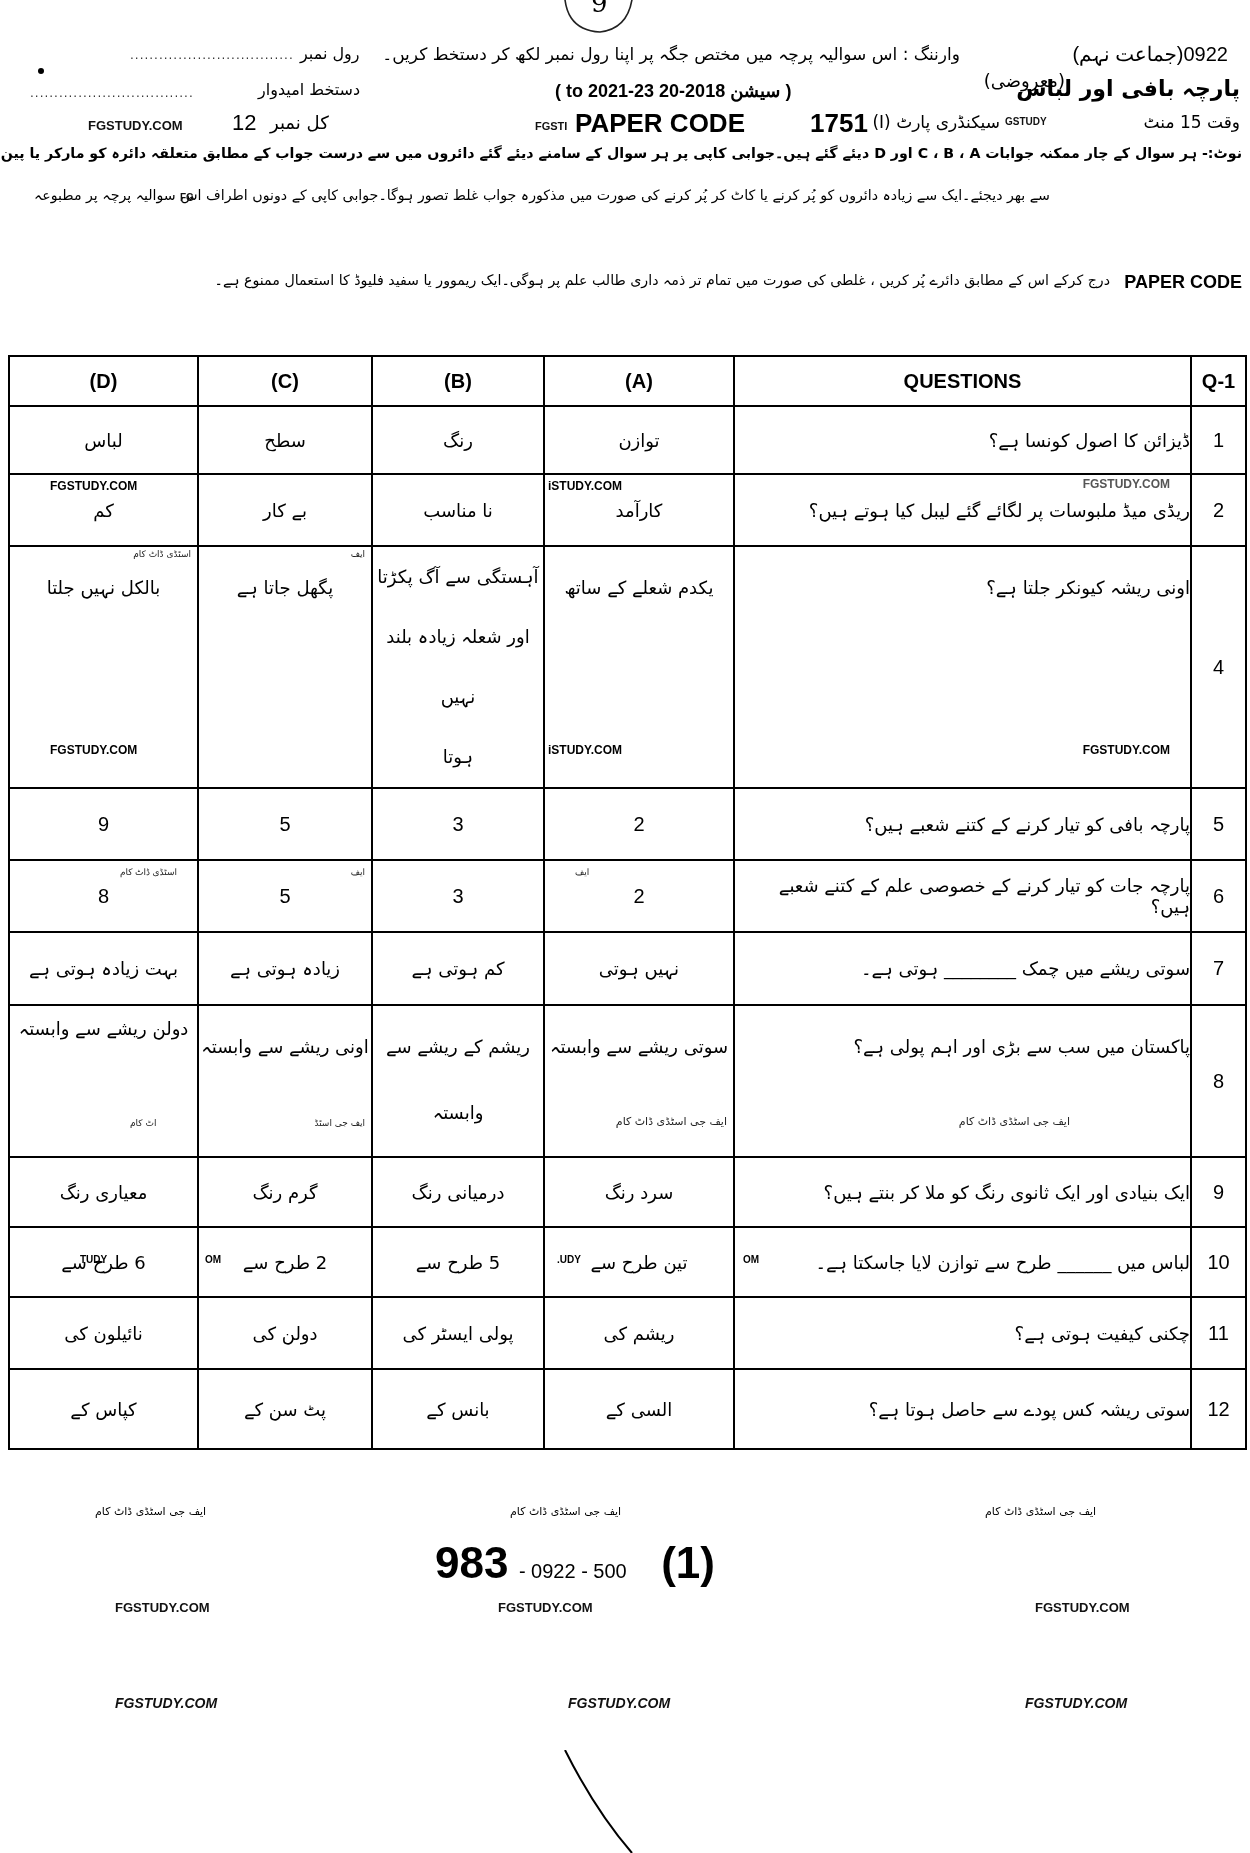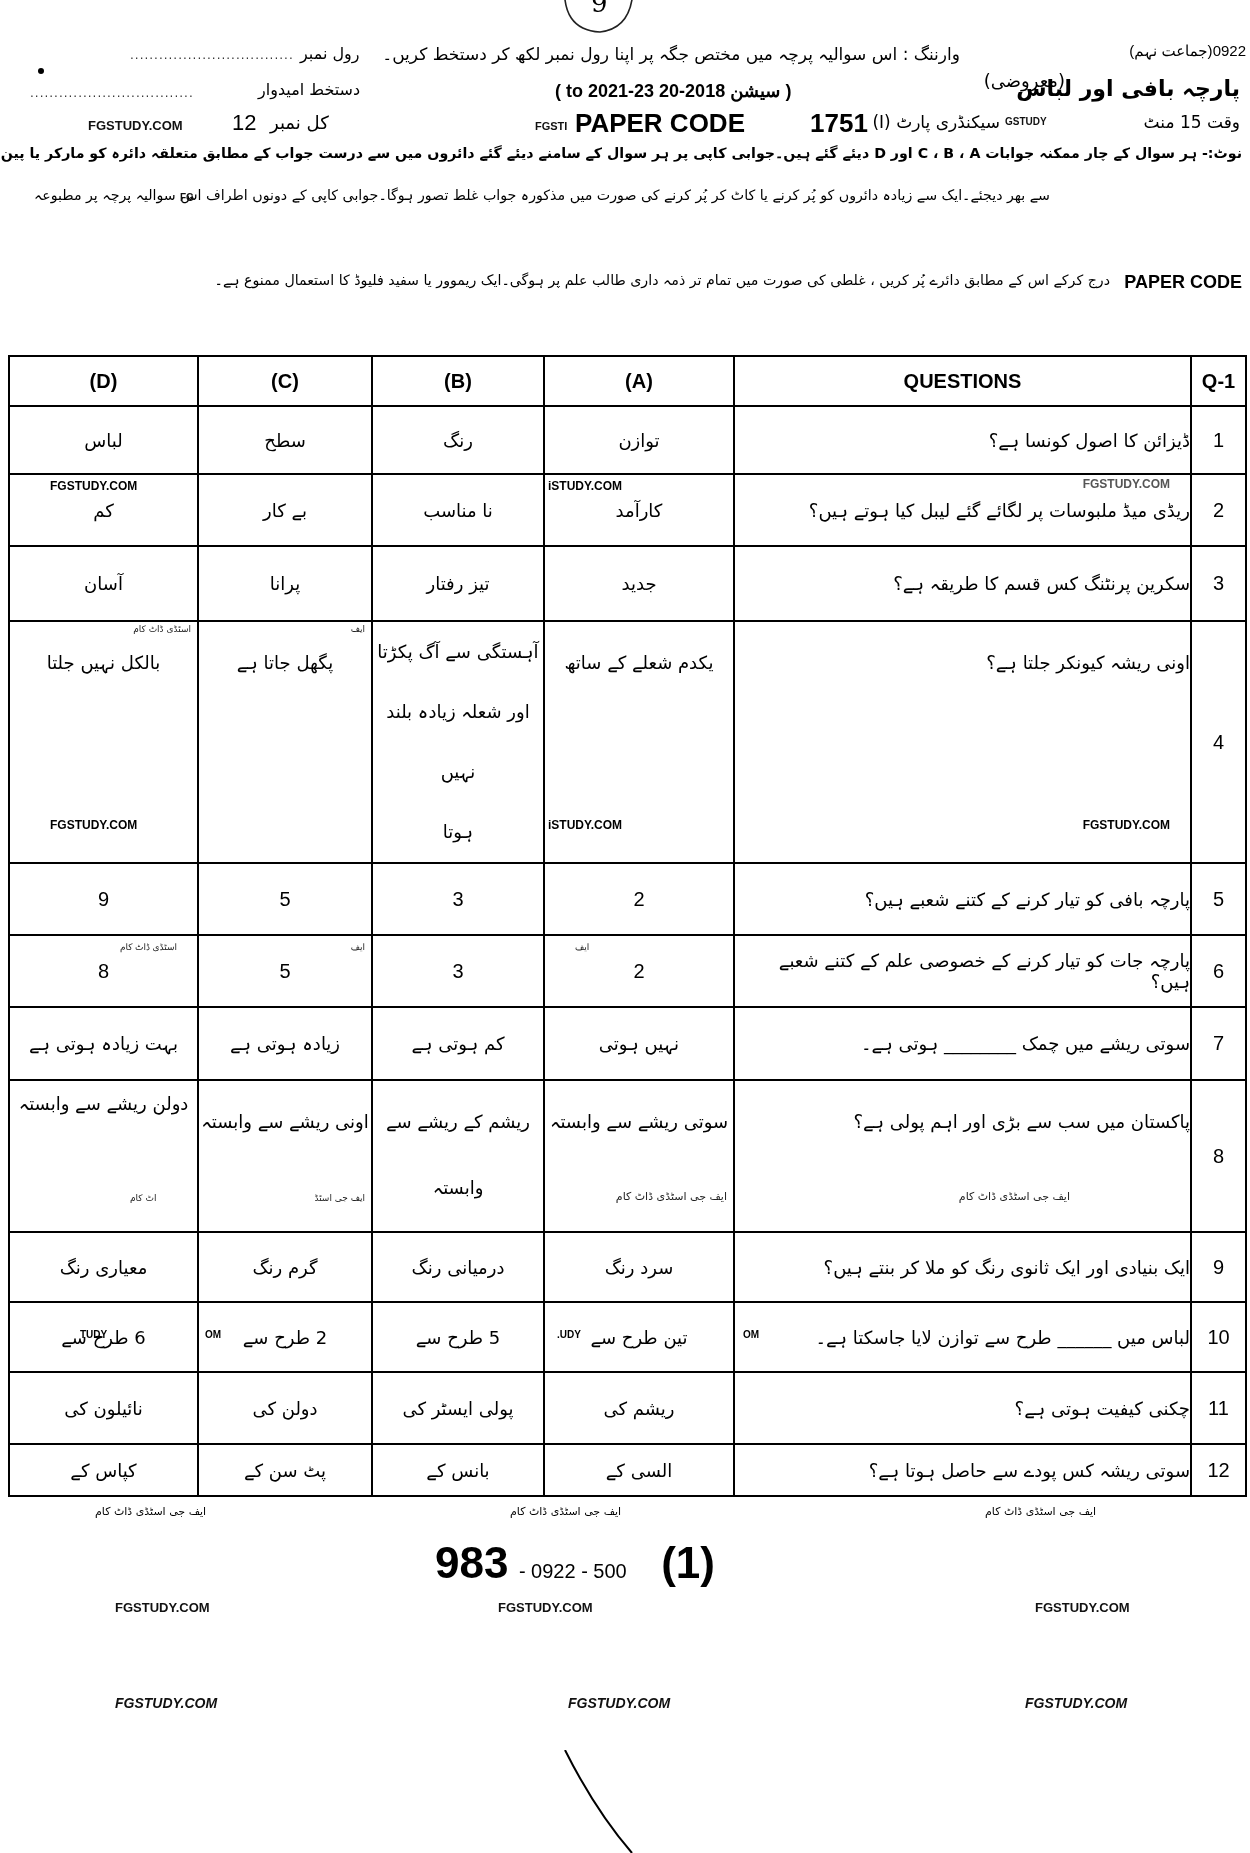--- a/index.html
+++ b/index.html
@@ -28,21 +28,21 @@
 </head>
 <body>
 
 <div class="abs" style="left:555px; top:-30px; width:90px; height:80px;">
   <svg width="90" height="80" viewBox="0 0 90 80">
     <path d="M10 10 Q 5 60 45 62 Q 80 58 78 10" fill="none" stroke="#222" stroke-width="1.6"></path>
     <text x="36" y="42" font-size="26" font-family="DejaVu Serif, serif">9</text>
   </svg>
 </div>
 
-<div class="abs en" style="right:4px; top:42px; font-size:15px; direction:rtl;margin-left:21px;">0922(جماعت نہم)</div>
+<div class="abs en" style="right:22px; top:42px; font-size:20px; direction:rtl;margin-left:21px;">0922(جماعت نہم)</div>
 <div class="abs ur" style="right:290px; top:44px; font-size:17px;">وارننگ : اس سوالیہ پرچہ میں مختص جگہ پر اپنا رول نمبر لکھ کر دستخط کریں۔</div>
 
 <div class="abs ur" style="left:300px; top:44px; font-size:16px;">رول نمبر</div>
 <div class="abs dots" style="left:130px; top:48px;">..................................</div>
 <div class="abs" style="left:38px; top:68px; width:6px; height:6px; background:#000; border-radius:3px;"></div>
 
 <div class="abs ur bold" style="right:10px; top:76px; font-size:22px;">پارچہ بافی اور لباس</div>
 <div class="abs ur" style="right:185px; top:70px; font-size:18px;">(معروضی)</div>
 <div class="abs ur en" style="left:555px; top:80px; font-size:18px; font-weight:bold;">( سیشن 2018-20 to 2021-23 )</div>
 <div class="abs ur" style="left:258px; top:80px; font-size:16px;">دستخط امیدوار</div>
@@ -100,28 +100,20 @@
     <td class="opt"><span>نا مناسب</span></td>
     <td class="opt">
       <span class="cellwm" style="left:3px; top:4px;">iSTUDY.COM</span>
       <span>کارآمد</span></td>
     <td class="q">
       <span class="cellwm" style="right:20px; top:2px; color:#555;">FGSTUDY.COM</span>
       <span>ریڈی میڈ ملبوسات پر لگائے گئے لیبل کیا ہوتے ہیں؟</span></td>
     <td class="num">2</td>
   </tr>
 
-  <tr style="height:75px;">
-    <td class="opt"><span>آسان</span></td>
-    <td class="opt"><span>پرانا</span></td>
-    <td class="opt"><span>تیز رفتار</span></td>
-    <td class="opt"><span>جدید</span></td>
-    <td class="q"><span>سکرین پرنٹنگ کس قسم کا طریقہ ہے؟</span></td>
-    <td class="num">3</td>
-  </tr>
 
   <tr style="height:215px;">
     <td class="opt" style="vertical-align:top;">
       <span class="tiny" style="right:6px; top:2px;">اسٹڈی ڈاٹ کام</span>
       <div style="margin-top:30px;">بالکل نہیں جلتا</div>
       <span class="cellwm" style="left:40px; bottom:30px;">FGSTUDY.COM</span>
         </td>
     <td class="opt" style="vertical-align:top;">
       <span class="tiny" style="right:6px; top:2px;">ایف</span>
       <div style="margin-top:30px;">پگھل جاتا ہے</div>
@@ -227,21 +219,21 @@
 
   <tr style="height:72px;">
     <td class="opt"><span>نائیلون کی</span></td>
     <td class="opt"><span>دولن کی</span></td>
     <td class="opt"><span>پولی ایسٹر کی</span></td>
     <td class="opt"><span>ریشم کی</span></td>
     <td class="q"><span>چکنی کیفیت ہوتی ہے؟</span></td>
     <td class="num">11</td>
   </tr>
 
-  <tr style="height:52px;">
+  <tr style="height:80px;">
     <td class="opt"><span>کپاس کے</span></td>
     <td class="opt"><span>پٹ سن کے</span></td>
     <td class="opt"><span>بانس کے</span></td>
     <td class="opt"><span>السی کے</span></td>
     <td class="q"><span>سوتی ریشہ کس پودے سے حاصل ہوتا ہے؟</span></td>
     <td class="num">12</td>
   </tr>
 </tbody>
   </table>
 

